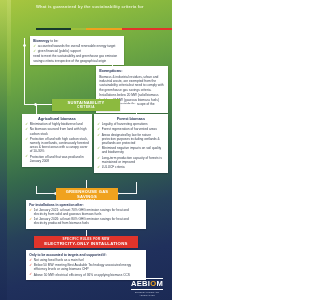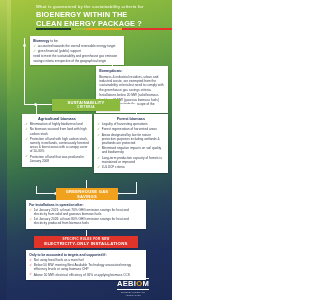--- a/index.html
+++ b/index.html
@@ -97,21 +97,21 @@
   .banner.red .b2 { font-size: 2.9px; }
 
   
   .col-head {
     font-size: 3.8px; font-weight: bold; color: #1d2a4e;
     text-align: center; margin-bottom: 1.6px;
   }
 
   
   .logo {
-    position: absolute; right: 20px; bottom: 4px;
+    position: absolute; right: 6px; bottom: 4px;
     width: 38px; text-align: center;
   }
   .logo-mark {
     font-size: 7.6px; font-weight: bold; color: #ffffff;
     letter-spacing: .3px; line-height: 1;
     border-top: .8px solid #ffffff; border-bottom: .8px solid #ffffff;
     padding: 1.2px 0; display: inline-block;
   }
   .logo-mark .o {
     color: #f0a21e;
@@ -124,24 +124,20 @@
 </head>
 <body>
 
 <div id="poster">
 
   <div class="edge-stripe"></div>
   <div class="edge-stripe2"></div>
 
   <div class="header">
     <div class="kicker">What is guaranteed by the sustainability criteria for</div>
-    <div class="title">
-      <div>Bioenergy within the</div>
-      <div>Clean Energy Package ?</div>
-    </div>
   </div>
   <div class="rule-wrap">
     <span class="r1"></span>
     <span class="r2"></span>
     <span class="r3"></span>
     <span class="r4"></span>
   </div>
 
   <div class="conn" style="left:24px; top:38px; width:.8px; height:66px;"></div>
   <div class="conn" style="left:24px; top:104px; width:62px; height:.8px;"></div>

